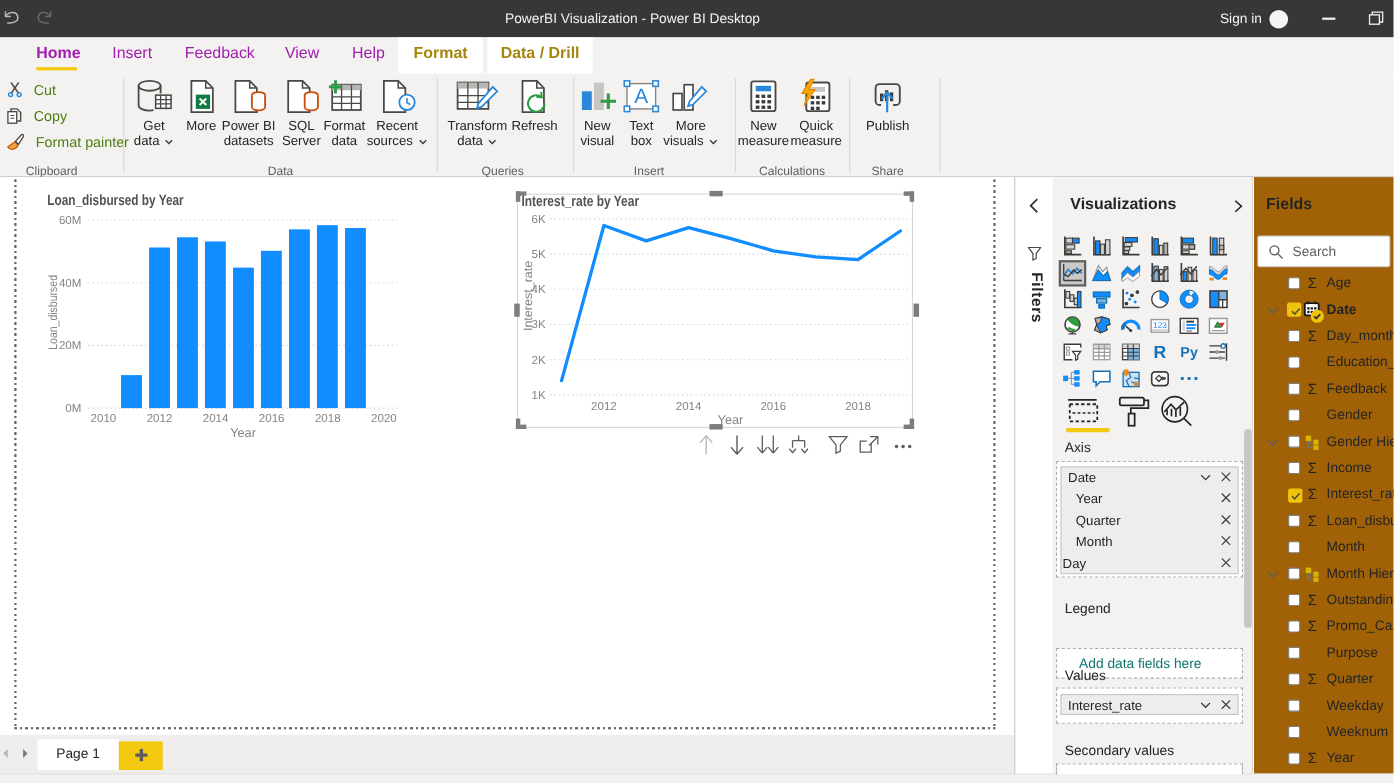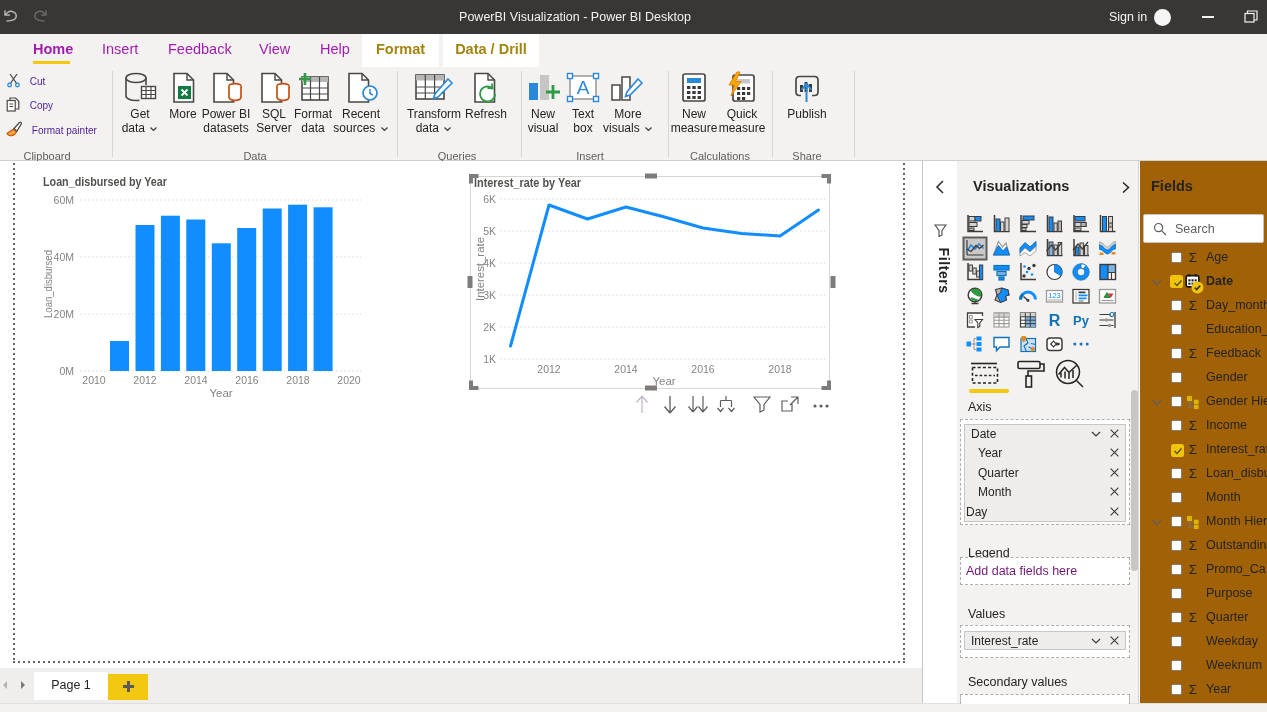--- a/index.html
+++ b/index.html
@@ -13,21 +13,21 @@
   #tabrow { left:0; top:34px; width:1267px; height:33px; background:#f3f2f1; }
   .tab { position:absolute; top:0; height:33px; font-size:14.5px; color:#a21caf; line-height:30px; }
   .tab.ctx { background:#ffffff; color:#a3840c; font-weight:bold; text-align:center; }
   
   #ribbon { left:0; top:67px; width:1267px; height:94px; background:#f3f2f1; border-bottom:1px solid #d1cfcd; }
   .rsep { position:absolute; top:4px; height:86px; width:1px; background:#d8d6d4; }
   .glabel { position:absolute; top:83px; width:120px; text-align:center; font-size:11px; color:#605e5c; }
   .bigbtn { position:absolute; top:4px; width:64px; text-align:center; font-size:12px; color:#252423; }
   .bigbtn .ic { height:34px; margin-bottom:2px; }
   .bigbtn .l1 { line-height:14px; }
-  .smallbtn { position:absolute; left:6px; font-size:10px; color:#4c1d95; height:18px; line-height:18px; }
+  .smallbtn { position:absolute; left:6px; font-size:13px; color:#4d7c0f; height:18px; line-height:18px; }
   .smallbtn svg { vertical-align:-3px; margin-right:6px; }
   
   #canvas { left:0; top:161px; width:922px; height:507px; background:#ffffff; }
   .pgdot-v { position:absolute; width:2px; background-image:repeating-linear-gradient(to bottom,#666 0,#666 2px,transparent 2px,transparent 5px); }
   .pgdot-h { position:absolute; height:2px; background-image:repeating-linear-gradient(to right,#666 0,#666 2px,transparent 2px,transparent 5px); }
   
   #pagebar { left:0; top:668px; width:922px; height:35px; background:#efeeed; }
   #statusbar { left:0; top:703px; width:1267px; height:9px; background:#f3f2f1; border-top:1px solid #e1dfdd; }
   
   #filterstrip { left:922px; top:161px; width:35px; height:542px; background:#ffffff; border-left:1px solid #c8c6c4; }
@@ -626,21 +626,21 @@
           </svg></div>
       <div class="chiprow" style="padding-left:13px;">Month <svg class="chipx" width="10" height="10" viewBox="0 0 10 10">
             <path d="M1.5 1.5 L8.5 8.5 M8.5 1.5 L1.5 8.5" stroke="#3b3a39" stroke-width="1"></path>
           </svg></div>
       <div class="chiprow" style="padding-left:1px;">Day <svg class="chipx" width="10" height="10" viewBox="0 0 10 10">
             <path d="M1.5 1.5 L8.5 8.5 M8.5 1.5 L1.5 8.5" stroke="#3b3a39" stroke-width="1"></path>
           </svg></div>
     </div>
   </div>
   <div class="welllabel" style="top:385px;">Legend</div>
-  <div class="well" style="top:396px;height:28px;font-size:12.5px;color:#701a75;line-height:26px;padding-left:5px;">Add data fields here</div>
+  <div class="well" style="top:428px;height:28px;font-size:12.5px;color:#0f766e;line-height:26px;padding-left:20px;">Add data fields here</div>
   <div class="welllabel" style="top:446px;">Values</div>
   <div class="well" style="top:464px;height:33px;">
     <div class="chipbox" style="top:5px;height:19px;">
       <div class="chiprow" style="padding-left:6px;">Interest_rate <svg class="chipv" width="10" height="10" viewBox="0 0 10 10">
             <path d="M1 3 L5 7 L9 3" fill="none" stroke="#3b3a39" stroke-width="1.2"></path>
           </svg> <svg class="chipx" width="10" height="10" viewBox="0 0 10 10">
             <path d="M1.5 1.5 L8.5 8.5 M8.5 1.5 L1.5 8.5" stroke="#3b3a39" stroke-width="1"></path>
           </svg></div>
     </div>
   </div>

